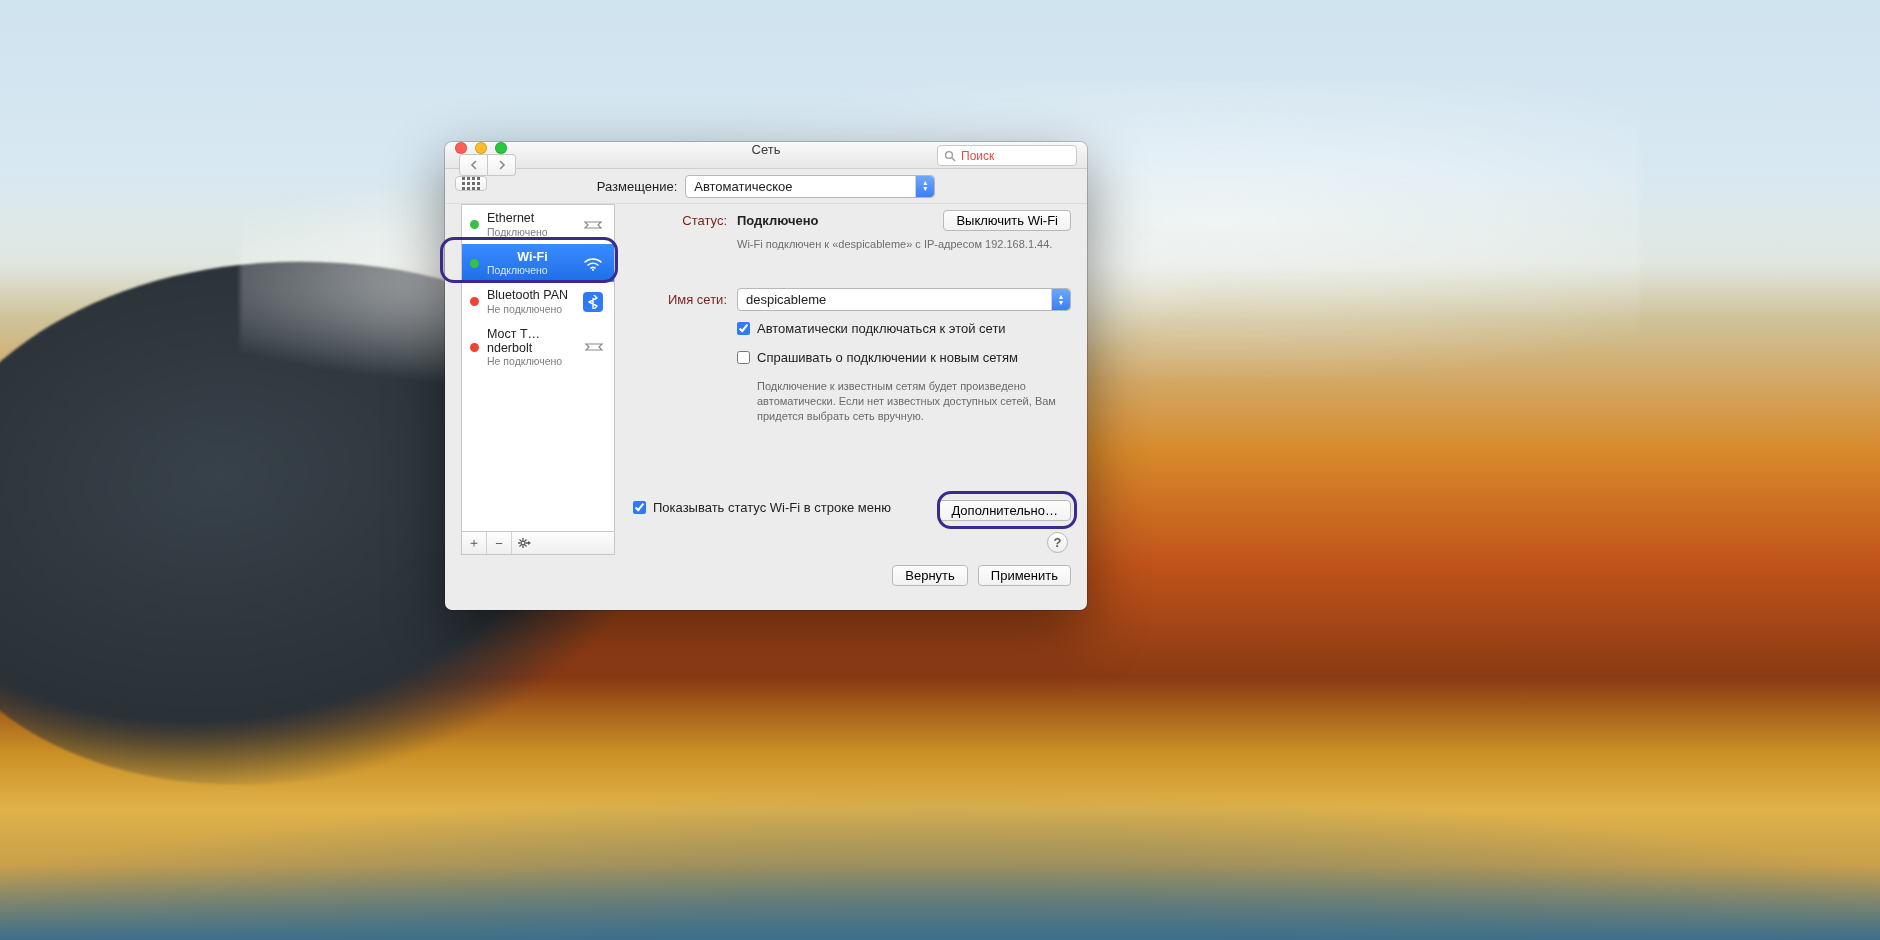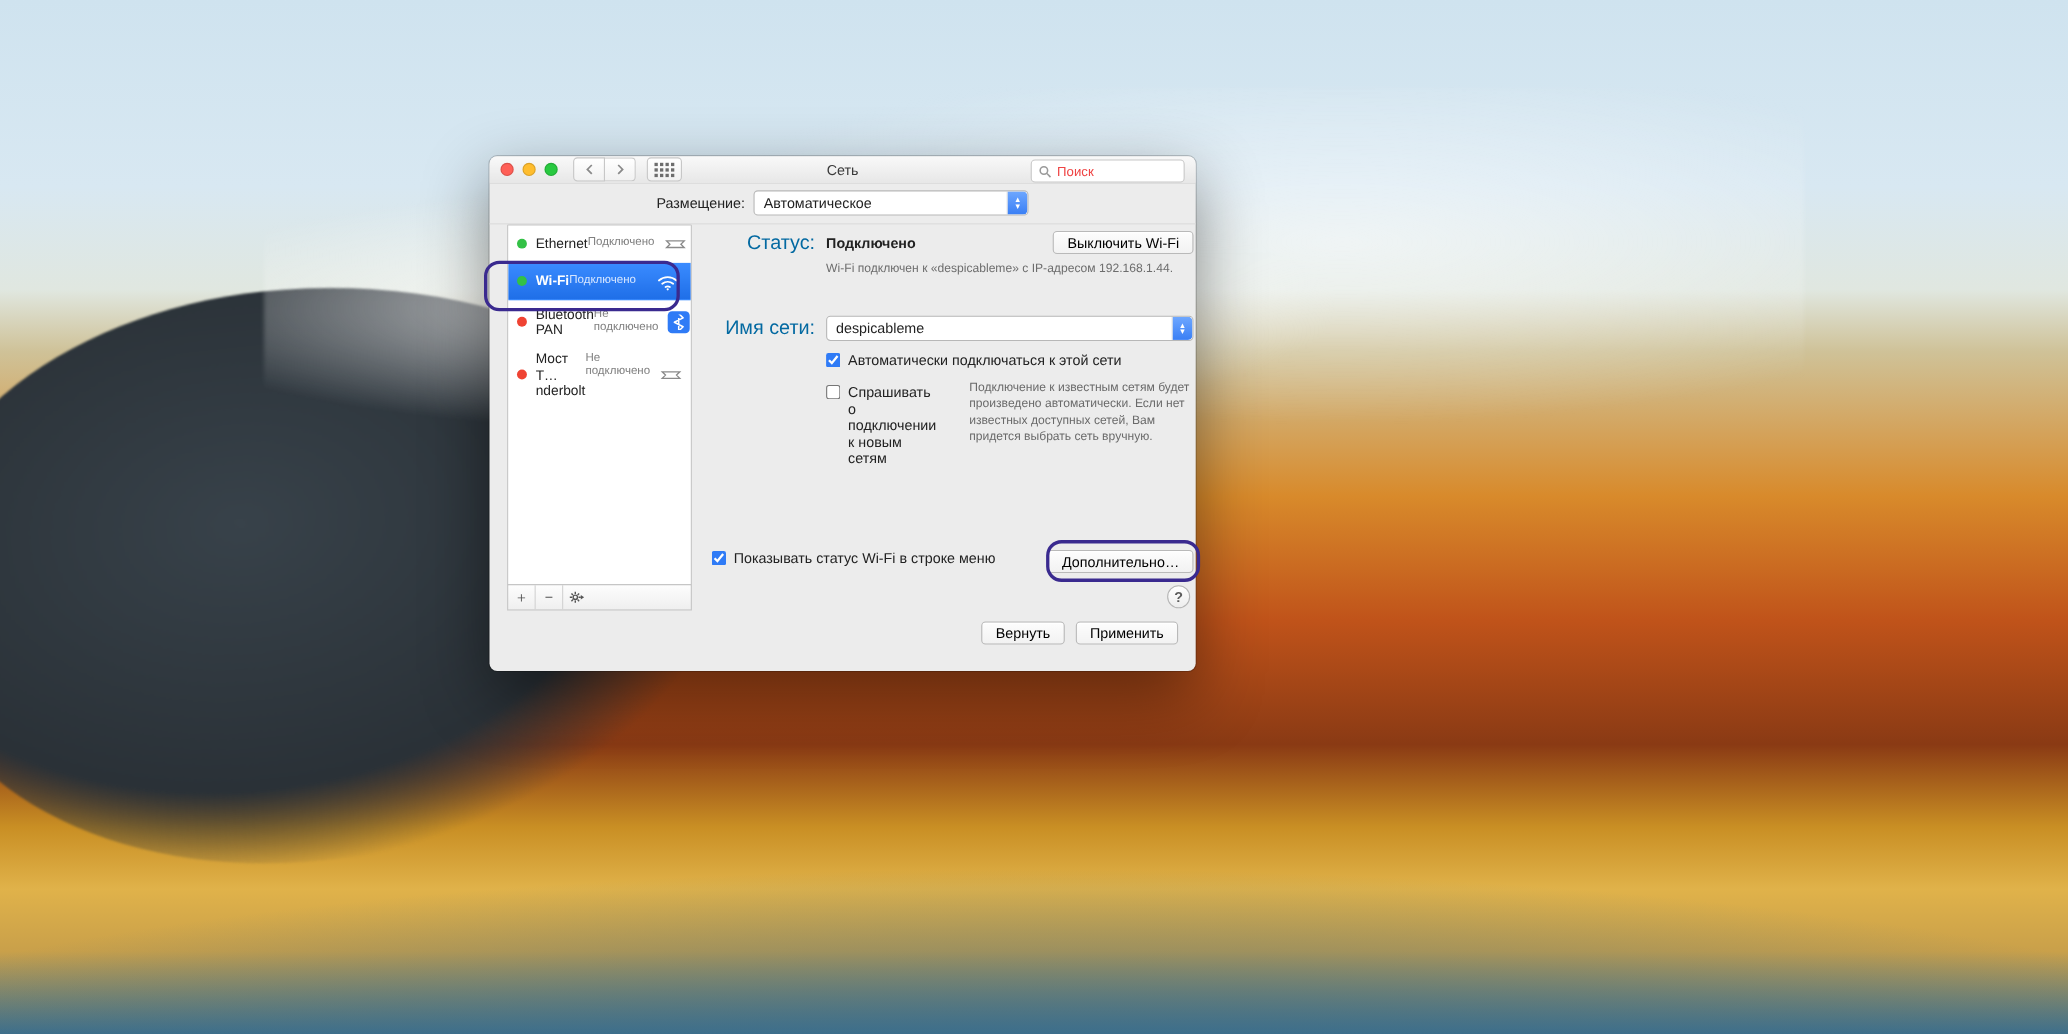--- a/index.html
+++ b/index.html
@@ -57,22 +57,23 @@
     border-radius: 7px;
     box-shadow: 0 22px 60px rgba(0,0,0,0.45), 0 0 0 1px rgba(0,0,0,0.18);
     display: flex; flex-direction: column;
     font-size: 13px; color: #222;
   }
   .titlebar {
     height: 26px;
     background: linear-gradient(#f9f9f9,#e7e7e7);
     border-bottom: 1px solid #cfcfcf;
     border-radius: 7px 7px 0 0;
-    display: flex; align-items: center;
+    display: flex; align-items: flex-start;
     position: relative;
+    flex-direction: column;
   }
   .traffic { display:flex; gap:8px; margin-left:10px; }
   .tl { width:12px; height:12px; border-radius:50%; box-shadow: inset 0 0 0 1px rgba(0,0,0,0.15); }
   .tl.red{background:#ff5f57;} .tl.yel{background:#ffbd2e;} .tl.grn{background:#28c940;}
   .nav-group{ display:flex; margin-left:14px; }
   .nav-btn{
     width:27px; height:20px;
     background:linear-gradient(#fff,#f1f1f1);
     border:1px solid #c7c7c7;
     display:flex; align-items:center; justify-content:center;
@@ -145,21 +146,21 @@
     overflow:hidden;
   }
   .iface{
     display:flex; align-items:center; gap:8px;
     padding:6px 8px 5px 8px;
     position:relative;
     border-bottom:1px solid transparent;
   }
   .iface .dot{width:9px;height:9px;border-radius:50%; flex:none;}
   .dot.green{background:#33c146;} .dot.red{background:#ef4333;}
-  .iface .txts{display:flex;flex-direction:row; line-height:1.15;}
+  .iface .txts{display:flex;flex-direction:column; line-height:1.15;}
   .iface .nm{font-size:12.5px;}
   .iface .st{font-size:10.5px; color:#808080;}
   .iface.selected{
     background:linear-gradient(#3a8bff,#1f6fe8);
     text-align:right;
   }
   .iface.selected .nm{color:#fff; font-weight:600;}
   .iface.selected .st{color:#d6e6ff;}
   .iface .ifico{
     margin-left:auto; width:26px;height:22px;
@@ -179,21 +180,21 @@
 
   
   .hl{
     position:absolute; border:3px solid #3a2a8f; border-radius:14px;
     pointer-events:none;
   }
 
   
   .main{flex:1; position:relative; padding-top:6px;}
   .row{display:flex; align-items:flex-start; gap:10px; margin-bottom:6px;}
-  .lbl{width:94px; text-align:right; font-size:18px; color:#0369a1;}
+  .lbl{width:94px; text-align:right; font-size:13px; color:#7f1d1d;}
   .status-val{font-weight:600;}
   .hint{font-size:11px; color:#6d6d6d; line-height:1.35;}
   .btn{
     height:21px; padding:0 12px;
     background:linear-gradient(#fdfdfd,#f2f2f2);
     border:1px solid #b9b9b9; border-radius:4px;
     font-size:13px; display:inline-flex; align-items:center; justify-content:center;
     box-shadow:0 1px 0 #fff inset;
   }
   .chk{display:flex; align-items:flex-start; gap:7px; font-size:13px; margin:4px 0;}
@@ -377,21 +378,21 @@
       </div>
 
       <div class="row">
           <span class="lbl"></span>
         <label class="chk">
           <input type="checkbox" checked="" style="">
           <span>Автоматически подключаться к этой сети</span>
         </label>
       </div>
 
-      <div class="row" style="margin-left:104px;">
+      <div class="row" style="flex-direction:column; margin-left:104px;">
         <label class="chk">
           <input type="checkbox" style="">
           <span>Спрашивать о подключении к новым сетям</span>
         </label>
         <div class="sub">Подключение к известным сетям будет произведено автоматически. Если нет известных доступных сетей, Вам придется выбрать сеть вручную.</div>
       </div>
 
       <div class="bottom-row">
         <label class="chk" style="margin:0;">
           <input type="checkbox" checked="" style="">

